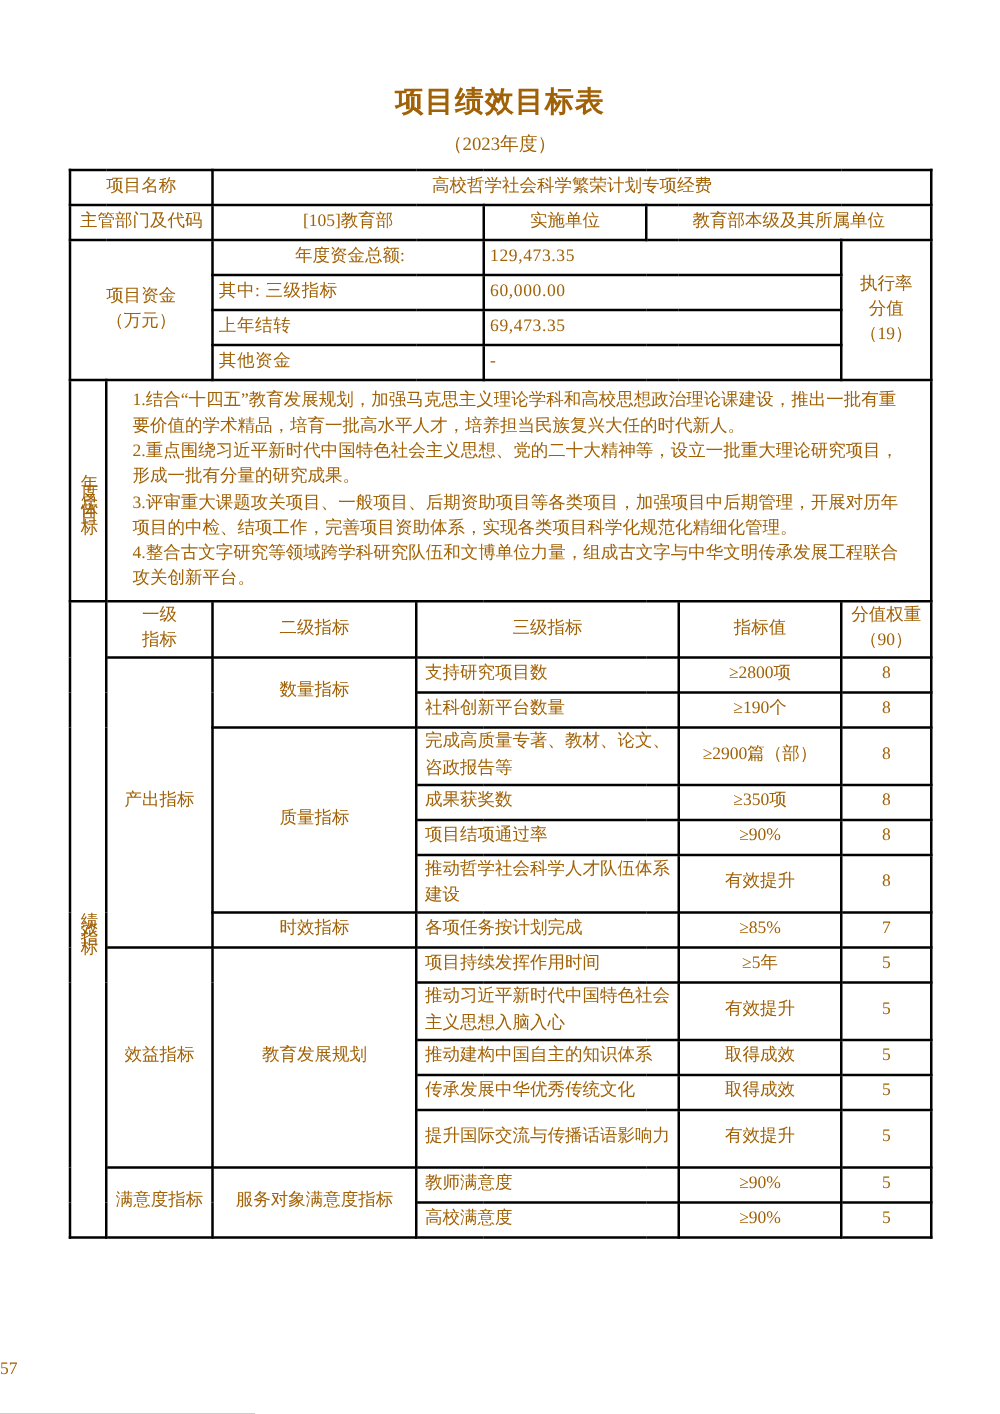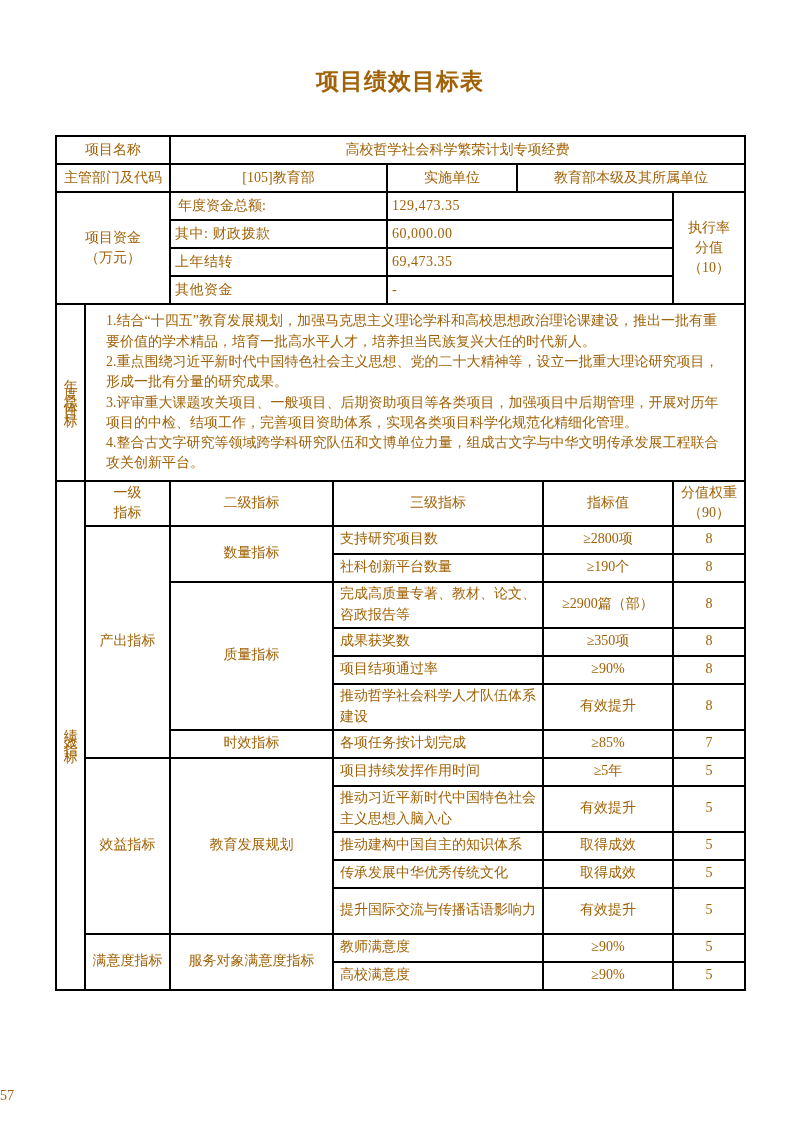--- a/index.html
+++ b/index.html
@@ -31,21 +31,21 @@
   table.main td{
     border:2px solid #000;
     vertical-align:middle;
     padding:1px 4px;
     line-height:1.45;
     overflow:hidden;
   }
   .c{text-align:center;}
   .pre{white-space:pre-line;}
   .num{text-align:left;padding-right:8px !important;letter-spacing:0.5px;margin-left:21px;}
-  .lft{text-align:left;padding-left:7px !important;border-radius:12px;}
+  .lft{text-align:center;padding-left:7px !important;border-radius:12px;}
   .l3cell{text-align:left;padding-left:6px !important;border-radius:10px;}
   .vtext{text-align:center;}
   .vtext span{
     writing-mode:vertical-lr;
     text-orientation:upright;
     letter-spacing:7px;
     display:inline-block;
     line-height:1.1;
   }
   .goalcell{
@@ -62,20 +62,21 @@
   tr.hHdr{height:42px;}
   tr.hTall{height:46px;}
   tr.hGoals{height:177px;}
 </style>
 </head>
 <body>
 
 <div class="page">
 
   <div class="doc-title">项目绩效目标表</div>
+  <div class="doc-subtitle">（2023年度）</div>
 
   <table class="main">
     <colgroup>
       <col style="width:29px">
         <col style="width:85px">
         <col style="width:163px">
         <col style="width:54px">
       <col style="width:130px">
         <col style="width:26px">
         <col style="width:130px">
@@ -95,24 +96,24 @@
       <td colspan="3" class="c">教育部本级及其所属单位</td>
     </tr>
 
     <tr class="h28">
       <td colspan="2" rowspan="4" class="c pre">项目资金
 （万元）</td>
       <td colspan="2" class="lft">年度资金总额:</td>
       <td colspan="3" class="num">129,473.35</td>
       <td rowspan="4" class="c pre">执行率
 分值
-（10）</td>
-    </tr>
-    <tr class="h28">
-      <td colspan="2" class="num">其中: 财政拨款</td>
+（19）</td>
+    </tr>
+    <tr class="h28">
+      <td colspan="2" class="num">其中: 三级指标</td>
       <td colspan="3" class="num">60,000.00</td>
     </tr>
     <tr class="h28">
       <td colspan="2" class="num">上年结转</td>
       <td colspan="3" class="num">69,473.35</td>
     </tr>
     <tr class="h28">
       <td colspan="2" class="num">其他资金</td>
       <td colspan="3" class="num">-</td>
     </tr>

